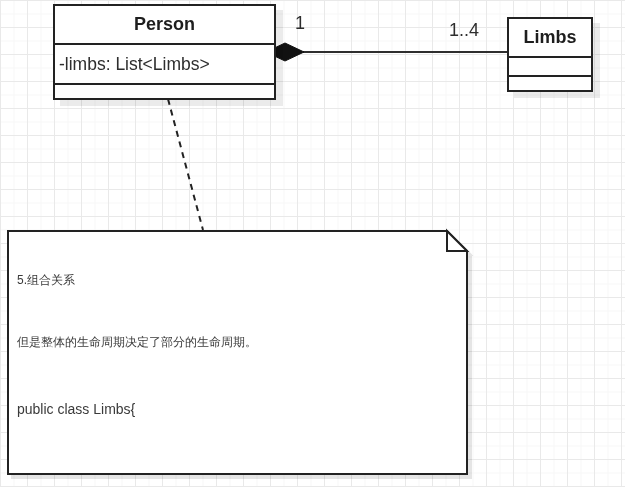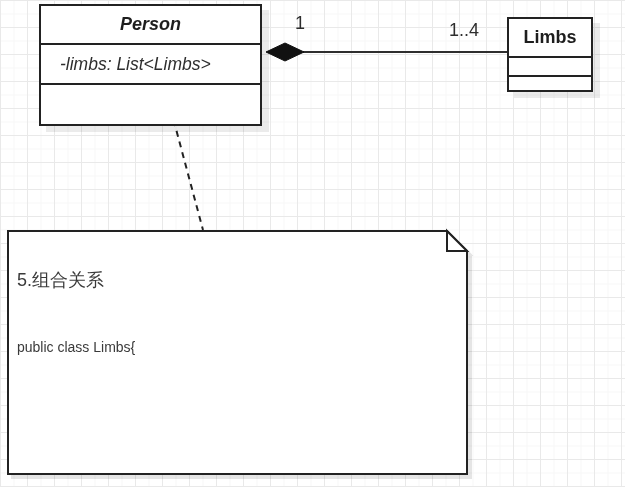--- a/index.html
+++ b/index.html
@@ -33,43 +33,43 @@
     display:flex;flex-direction:column;
   }
   .uml-title{
     border-bottom:2px solid #222;box-sizing:border-box;
     font-weight:bold;font-size:18px;color:#1e1e1e;
     text-align:center;display:flex;align-items:center;justify-content:center;
   }
   .uml-attrs{
     border-bottom:2px solid #222;box-sizing:border-box;
     font-size:17.5px;display:flex;align-items:center;
-    padding:0 19px;white-space:nowrap;color:#2e2e2e;
+    padding:0 4px;white-space:nowrap;color:#2e2e2e;
   }
   .uml-methods{flex:1;}
 
-  .person{left:39px;top:4px;width:223px;height:122px;font-style:italic;}
+  .person{left:53px;top:4px;width:223px;height:96px;}
   .person .uml-title{height:39px;}
   .person .uml-attrs{height:40px;}
 
   .limbs{left:507px;top:17px;width:86px;height:75px;}
   .limbs .uml-title{height:39px;}
   .limbs .uml-attrs{height:19px;}
 
   .mult{position:absolute;z-index:2;font-size:18px;color:#2e2e2e;}
   .mult-person{left:295px;top:13px;}
   .mult-limbs{left:449px;top:20px;}
 
   .note-text{
     position:absolute;z-index:2;
     left:17px;top:231px;width:442px;
     white-space:pre;color:#3a3a3a;
   }
   .nl{display:block;}
-  .nl.zh{font-size:18px;line-height:26px;}
+  .nl.zh{font-size:12px;line-height:26px;}
   .nl.code{font-size:14px;line-height:27px;}
   .nl.para{margin-top:5px;}
 </style>
 </head>
 <body>
 
 <div class="canvas">
 
   <svg class="overlay" width="625" height="487">
     <g class="note-group">
@@ -91,20 +91,21 @@
     <div class="uml-title">Limbs</div>
     <div class="uml-attrs"></div>
     <div class="uml-methods"></div>
   </div>
 
   <div class="mult mult-person">1</div>
   <div class="mult mult-limbs">1..4</div>
 
   <div class="note-text">
     <div class="nl zh">5.组合关系</div>
+    <div class="nl zh">但是整体的生命周期决定了部分的生命周期。</div>
     <div class="nl code para">public class Limbs{</div>
     
     
     
     
   </div>
 
 </div>
 
 </body></html>

